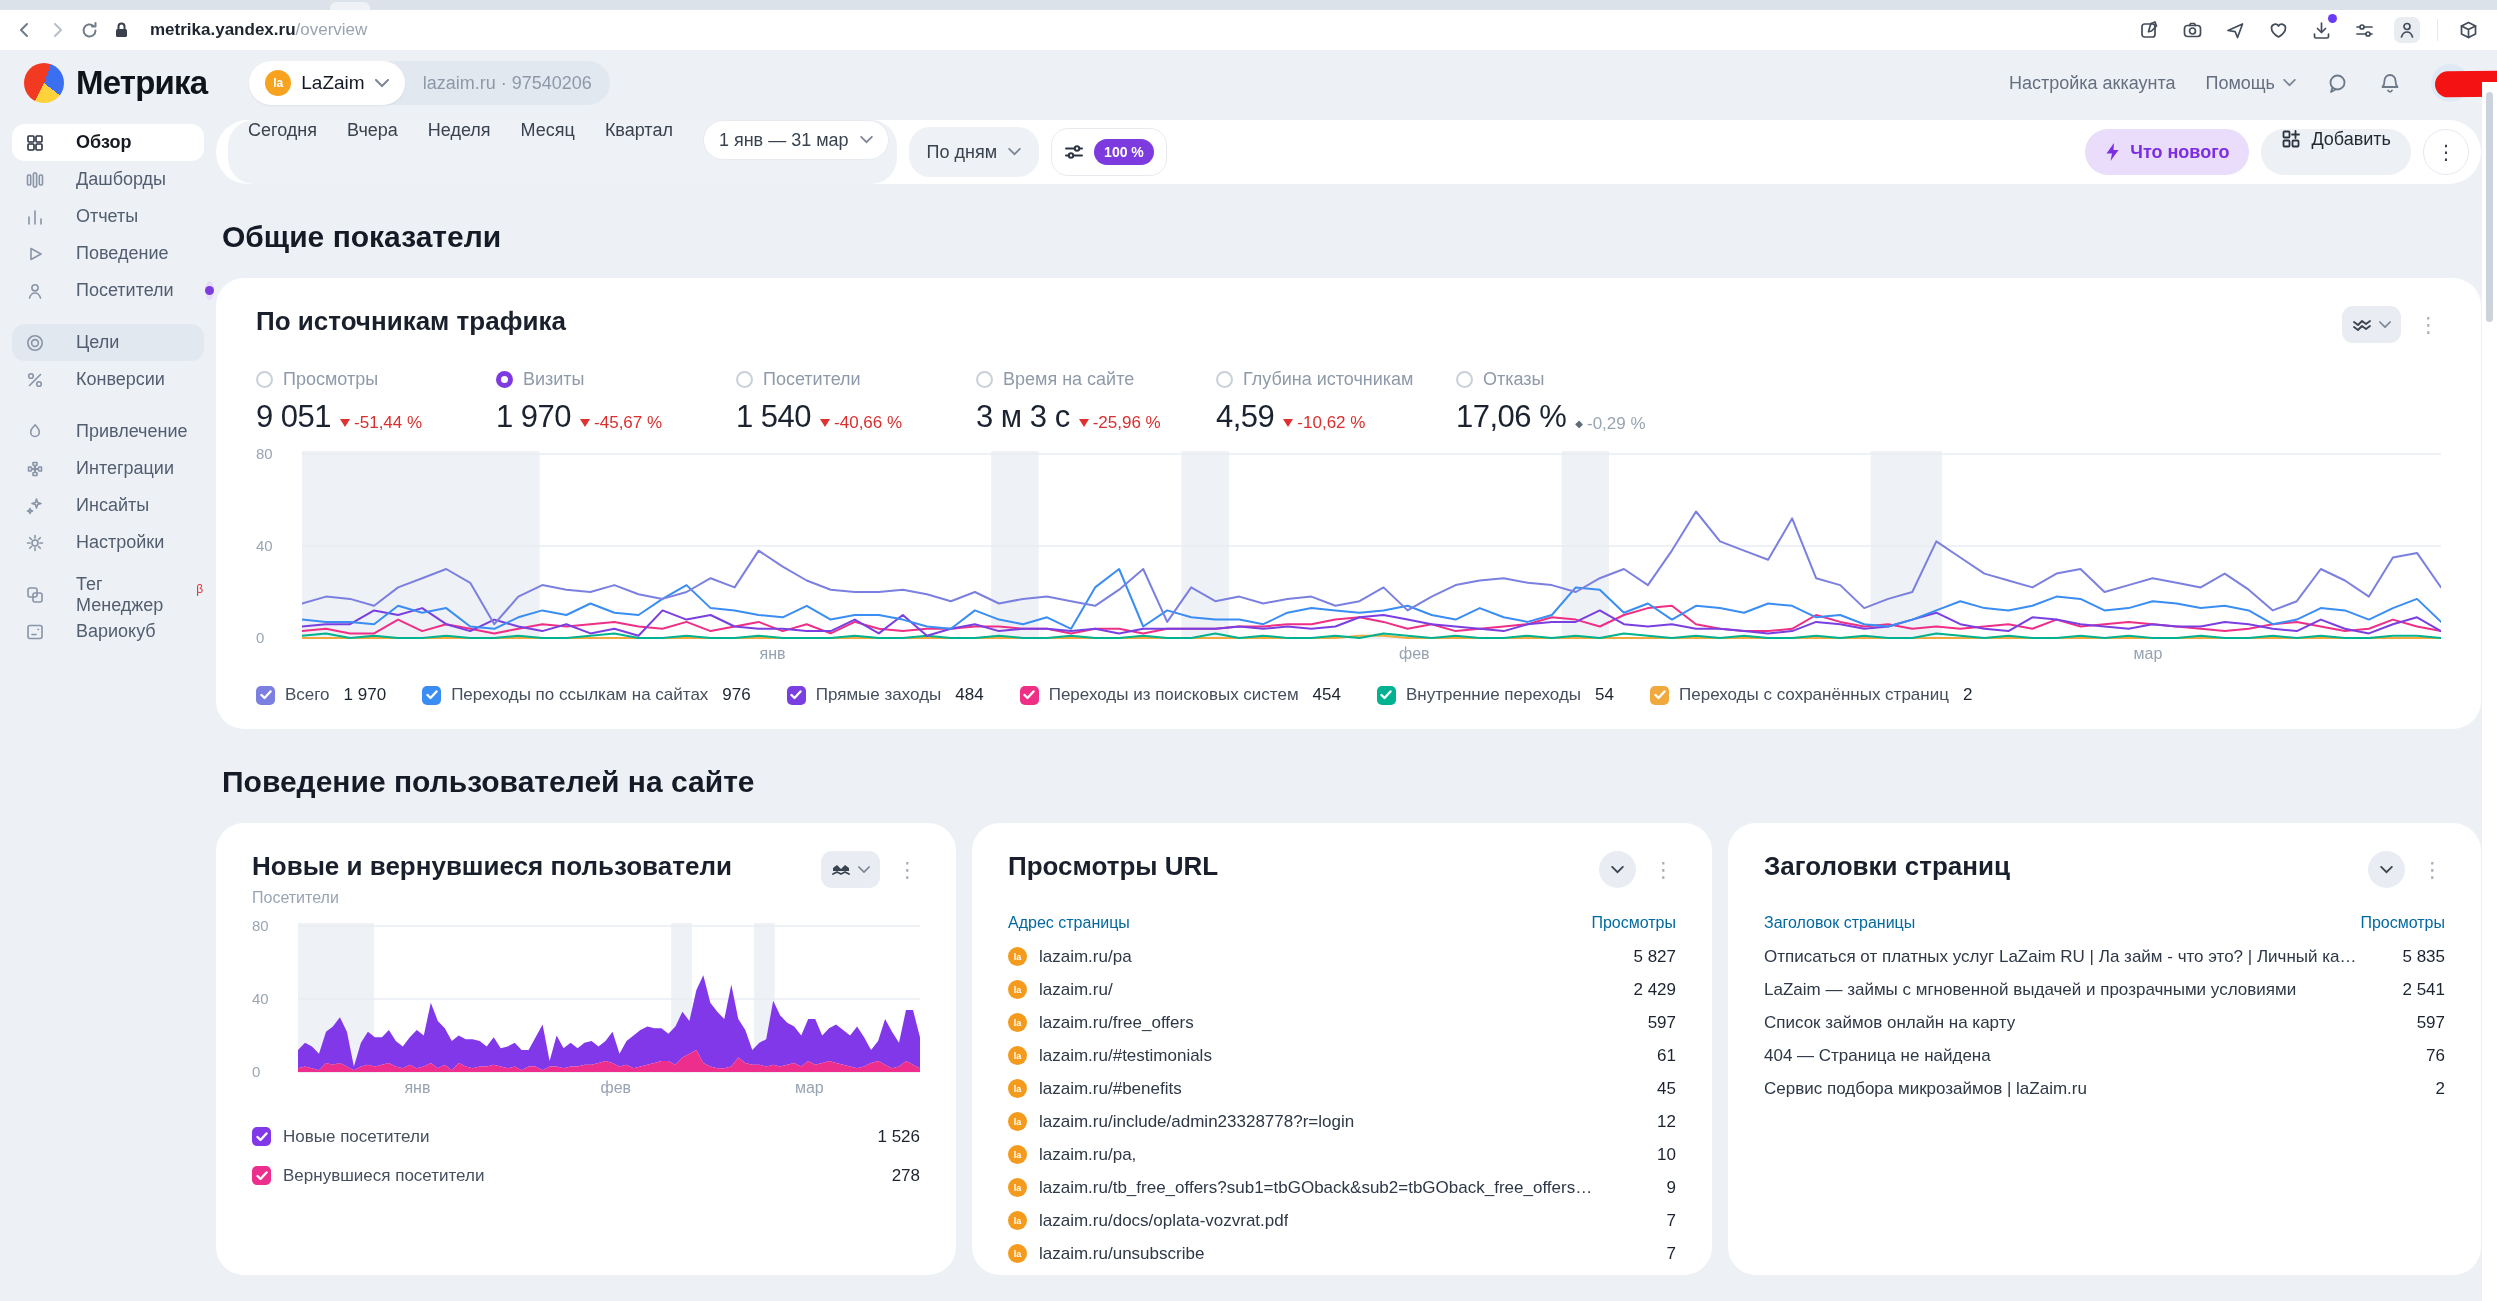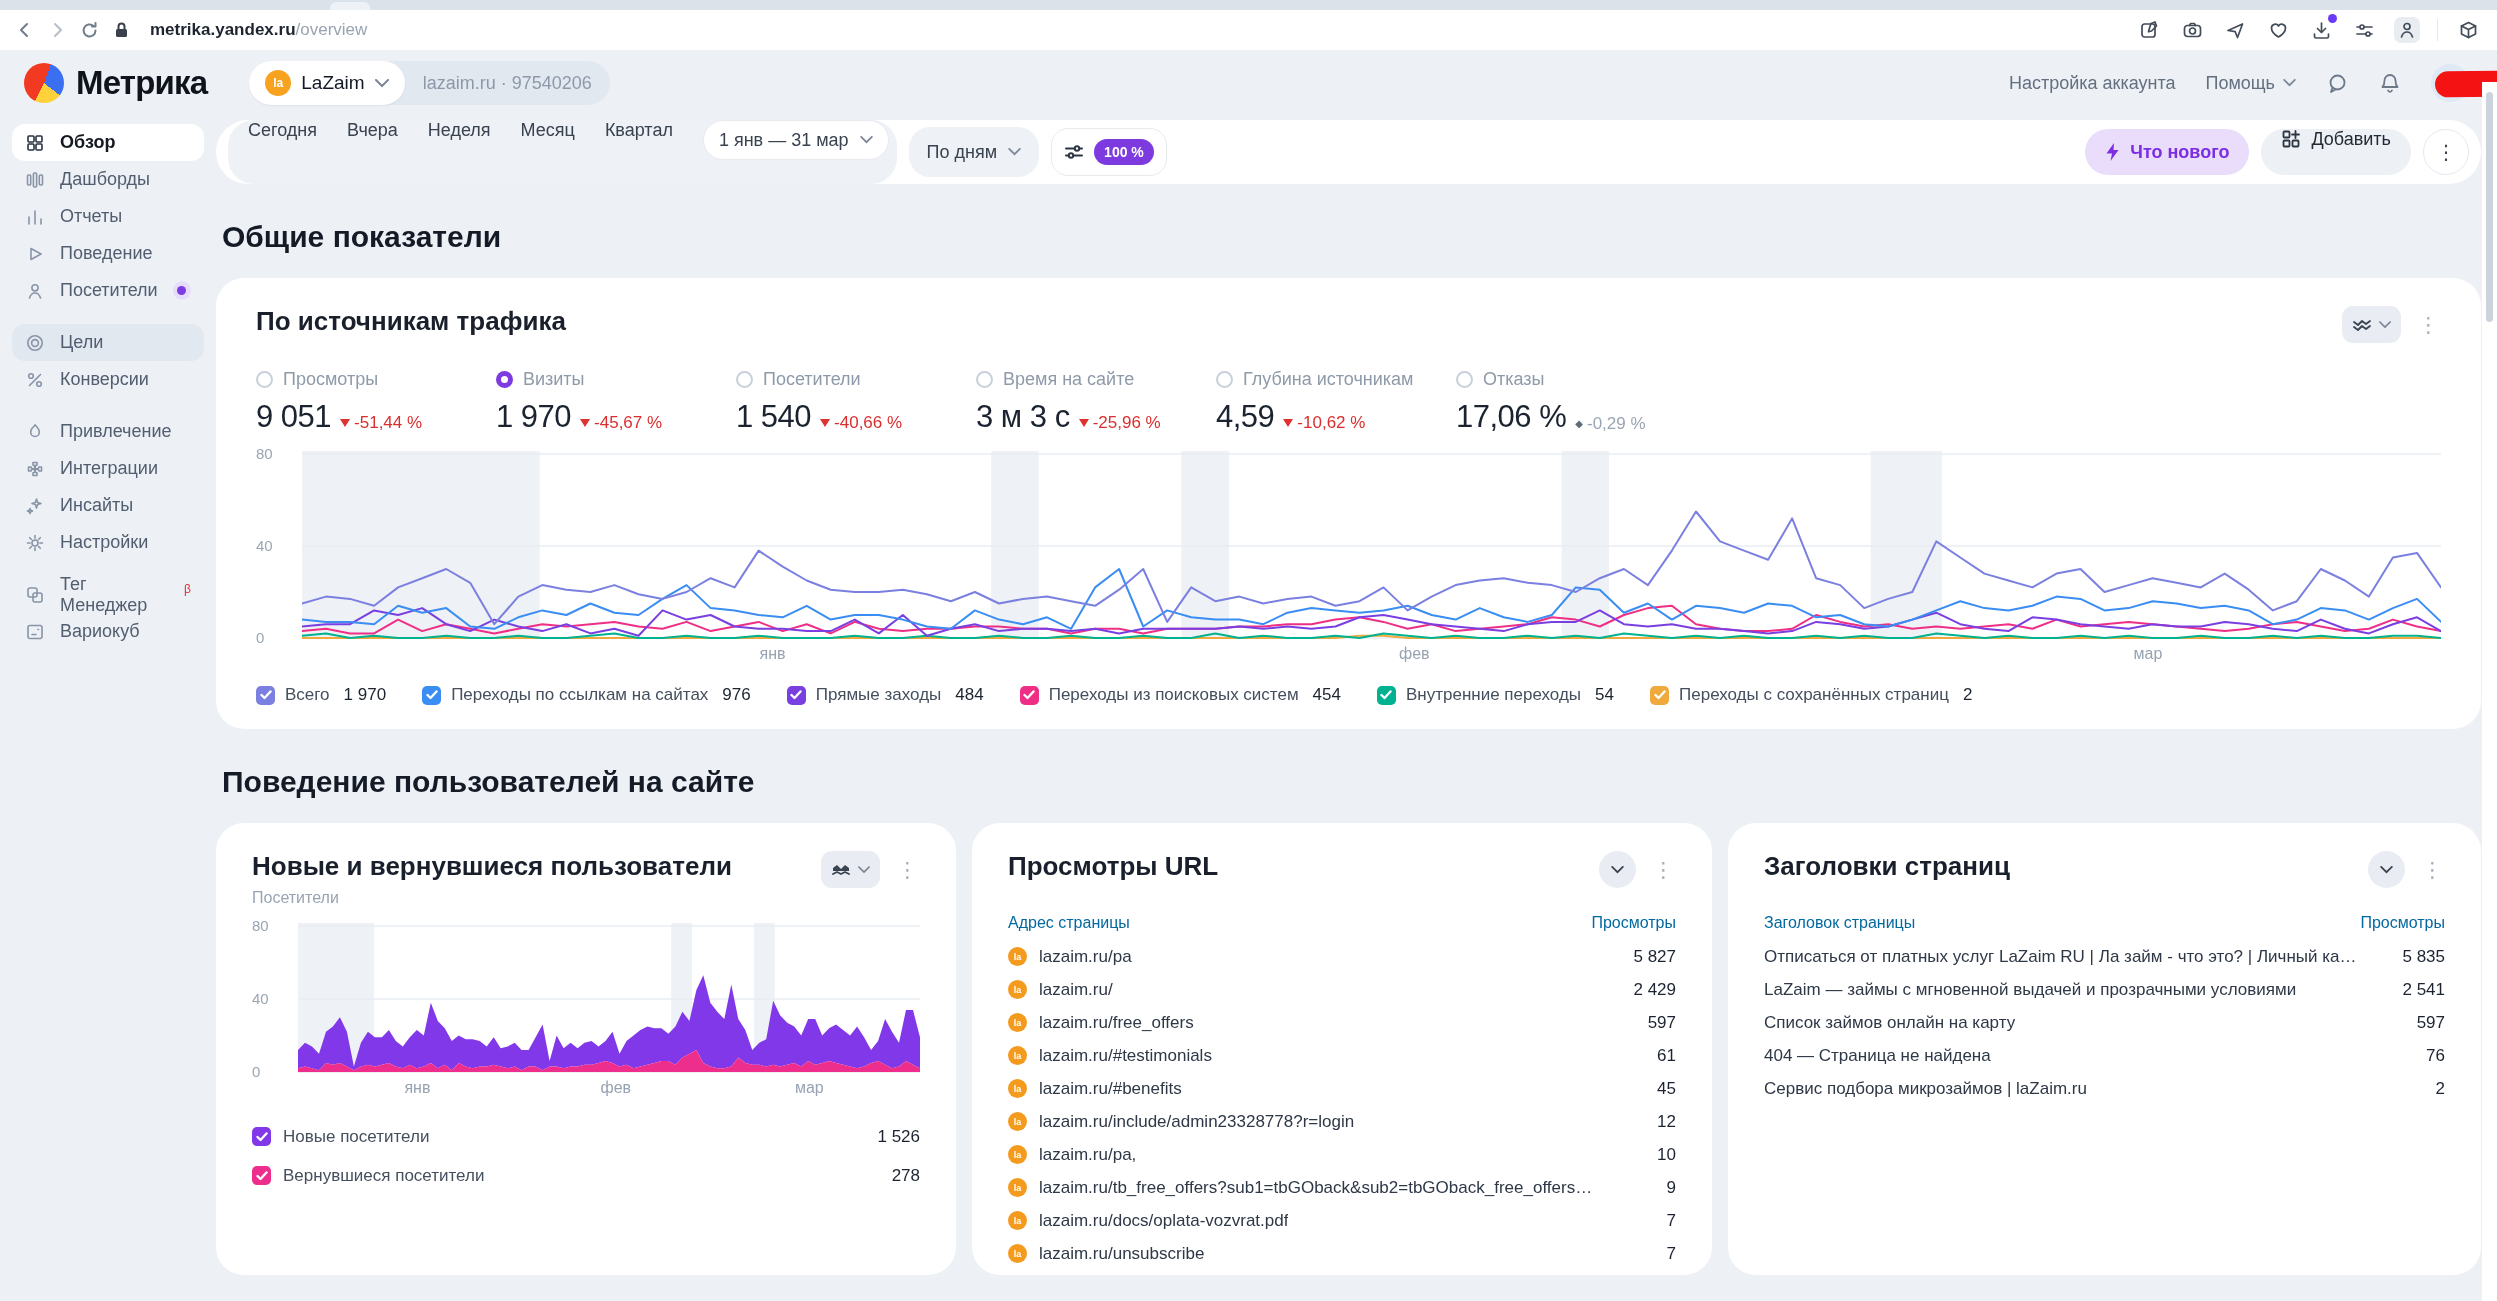--- a/index.html
+++ b/index.html
@@ -43,21 +43,21 @@
   .hr-item{display:flex;align-items:center;gap:8px}
   .hicon svg{stroke:#6d7888;fill:none;stroke-width:1.8;stroke-linecap:round;stroke-linejoin:round}
   .avatar-hint{width:38px;height:30px;position:relative}
   .redacted{position:absolute;right:-180px;top:2px;width:214px;height:26px;background:#f41212;border-radius:14px;transform:rotate(-.8deg)}
   .avatar-hint:before{content:"";position:absolute;left:0;top:-4px;width:38px;height:38px;border-radius:50%;background:#dfe9f4}
 
   
   .layout{display:flex;padding:0 16px 0 10px}
   .sidebar{width:198px;flex:none;padding:8px 4px 0 2px}
   .side-group{margin-bottom:15px}
-  .side-item{display:flex;align-items:center;gap:15px;height:37px;padding:0 13px;border-radius:13px;color:#525e70;font-size:18px;cursor:pointer}
+  .side-item{display:flex;align-items:center;gap:31px;height:37px;padding:0 13px;border-radius:13px;color:#525e70;font-size:18px;cursor:pointer}
   .side-item svg{stroke:#8994a7;fill:none;stroke-width:1.6;stroke-linecap:round;stroke-linejoin:round;flex:none}
   .side-item.active{background:#fff;color:#14192 2;color:#141922;font-weight:600}
   .side-item.active svg{stroke:#2a3140}
   .side-item.hl{background:#e2e8f0}
   .beta{color:#e03030;font-size:12px;margin-left:2px;align-self:flex-start;margin-top:6px}
   .dot-badge{margin-left:auto;width:19px;height:19px;border-radius:50%;background:#e6ddfb;display:flex;align-items:center;justify-content:center}
   .dot-badge i{width:9px;height:9px;border-radius:50%;background:#7d3be0}
 
   main{flex:1;min-width:0;padding-left:8px}
 

